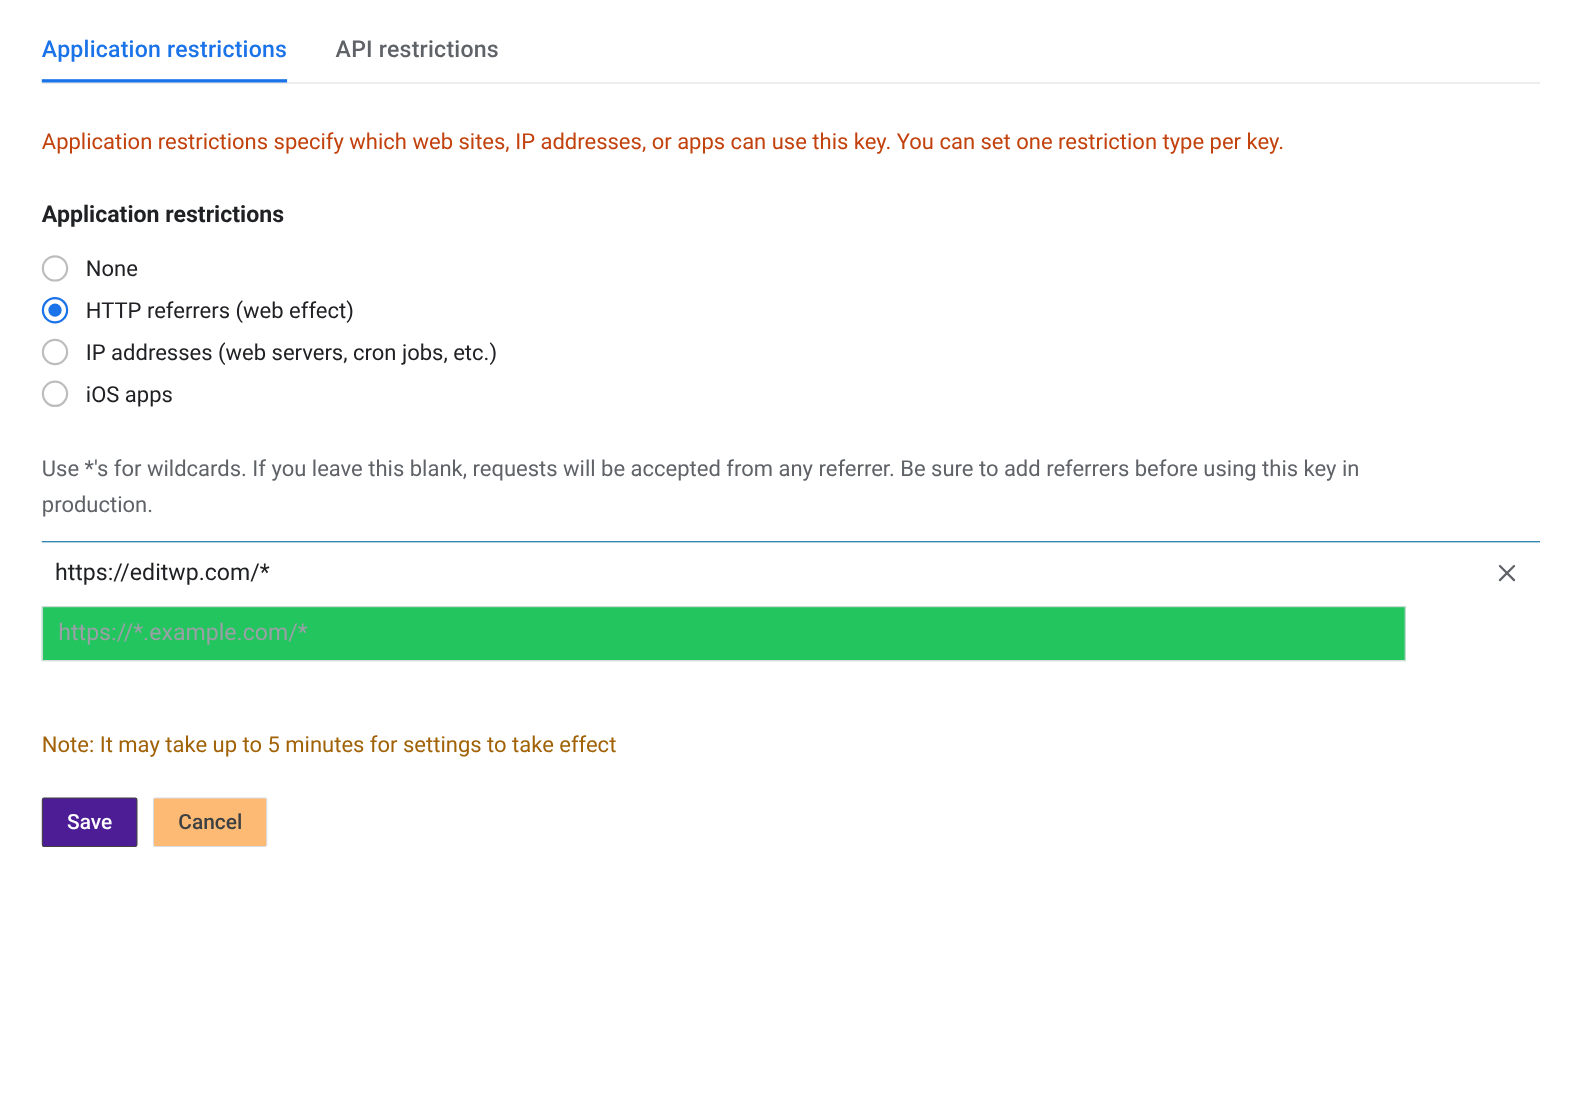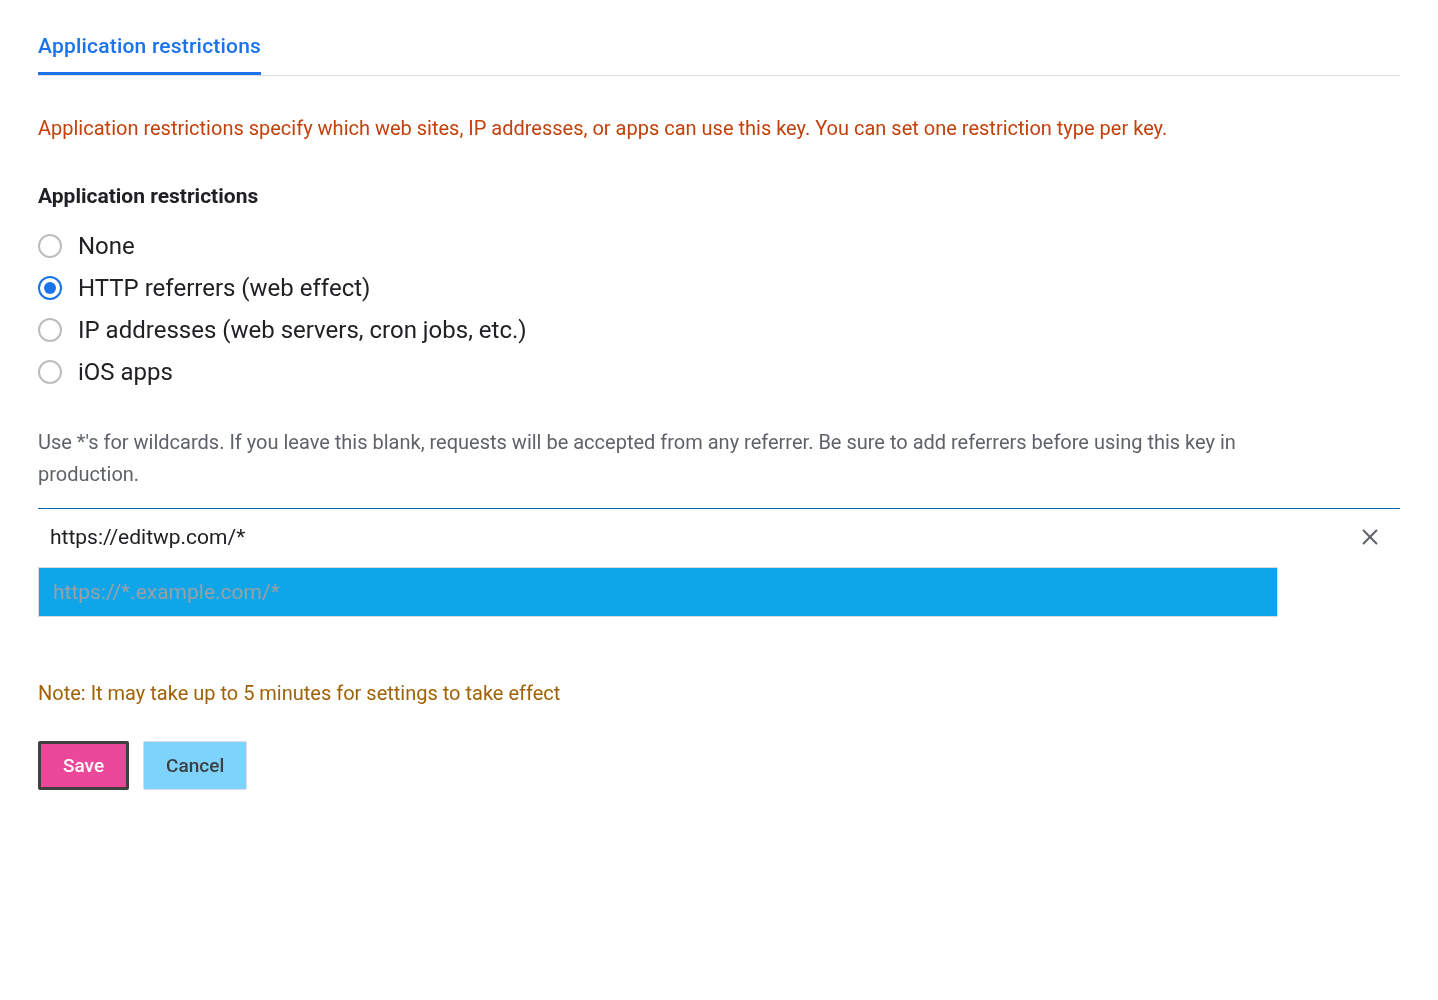--- a/index.html
+++ b/index.html
@@ -73,21 +73,21 @@
       position: absolute;
       width: 12px;
       height: 12px;
       background: #1a73e8;
       border-radius: 50%;
       top: 50%;
       left: 50%;
       transform: translate(-50%, -50%);
     }
     .radio-label {
-      font-size: 24px;
+      font-size: 20px;
       color: #202124;
     }
     .subsection-heading {
       font-size: 20px;
       font-weight: 700;
       color: #202124;
     }
     .optional {
       font-size: 20px;
       font-weight: 400;
@@ -129,21 +129,21 @@
       height: 22px;
     }
     .referrer-input {
       width: 100%;
       max-width: 1240px;
       border: 1px solid #dadce0;
       padding: 12px 14px;
       font-size: 21px;
       font-family: inherit;
       color: #202124;
-      background: #0ea5e9;
+      background: #22c55e;
       margin-top: 2px;
     }
     .referrer-input::placeholder {
       color: #9aa0a6;
     }
     .note {
       font-size: 20px;
       color: #a16207;
       margin-top: 64px;
       margin-bottom: 36px;
@@ -154,36 +154,37 @@
     }
     .btn {
       font-size: 19px;
       padding: 10px 22px;
       border-radius: 2px;
       cursor: pointer;
       font-family: inherit;
       font-weight: 500;
     }
     .btn-primary {
-      background: #ec4899;
+      background: #4c1d95;
       color: #fff;
-      border: 3px solid #404040;
+      border: 1px solid #404040;
     }
     .btn-secondary {
-      background: #7dd3fc;
+      background: #fdba74;
       color: #3c4043;
       border: 1px solid #dadce0;
       text-align: center;
     }
   </style>
 </head>
 <body>
 
 <div class="tabs">
   <div class="tab active">Application restrictions</div>
+  <div class="tab">API restrictions</div>
 </div>
 
 <p class="description">Application restrictions specify which web sites, IP addresses, or apps can use this key. You can set one restriction type per key.</p>
 
 <h2 class="section-heading">Application restrictions</h2>
 
 <div class="radio-group">
   <div class="radio-row">
     <span class="radio-circle"></span>
     <span class="radio-label">None</span>

